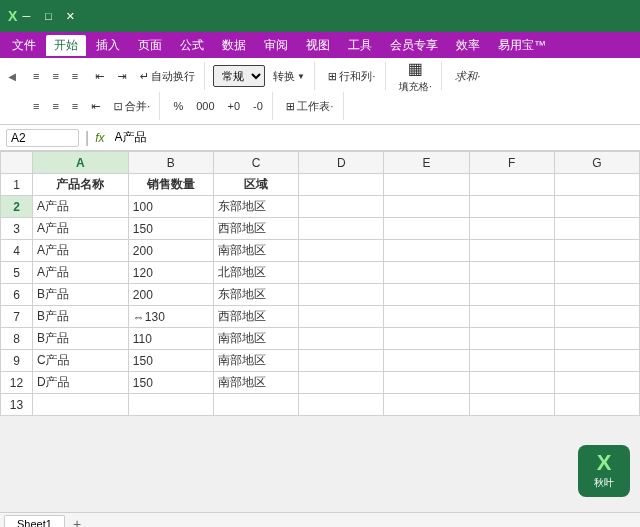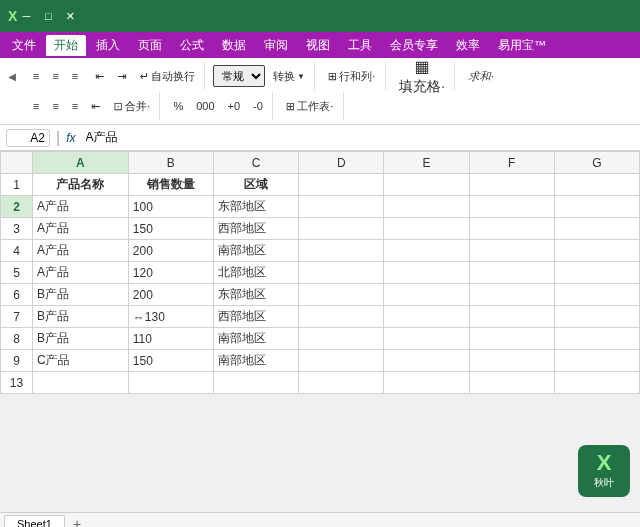--- a/index.html
+++ b/index.html
@@ -86,28 +86,28 @@
     #formula-bar {
       background: white;
       border-bottom: 1px solid #d0d0d0;
       height: 26px;
       display: flex;
       align-items: center;
       padding: 0 6px;
       gap: 6px;
     }
     #cell-ref {
-      width: 44px;
+      width: 73px;
       border: 1px solid #ccc;
       border-radius: 2px;
       padding: 1px 4px;
       font-size: 12px;
-      text-align: right;
-    }
-    #fx-label { font-size: 12px; color: #0c4a6e; font-style: italic; }
+      text-align: left;
+    }
+    #fx-label { font-size: 12px; color: #4d7c0f; font-style: italic; }
     #formula-input {
       flex: 1;
       border: none;
       outline: none;
       font-size: 12px;
       padding: 1px 4px;
     }
 
     table.grid {
       border-collapse: collapse;
@@ -256,21 +256,21 @@
     <div class="ribbon-group">
       <div class="ribbon-btn">
         <span>⊞</span>
         <span>行和列·</span>
       </div>
     </div>
 
     <div class="ribbon-group">
       <div class="ribbon-btn" style="flex-direction:column;">
         <span style="font-size:16px;">▦</span>
-        <span style="font-size:14px;">填充格·</span>
+        <span style="font-size:10px;">填充格·</span>
       </div>
     </div>
 
 
     <div class="ribbon-group" style="border-right:none;font-style:italic;">
       <div class="ribbon-btn">
         <span>求和·</span>
       </div>
     </div>
   </div>
@@ -430,20 +430,30 @@
         <td class="num-cell">150</td>
         <td>南部地区</td>
         <td></td>
         <td></td>
         <td></td>
         <td></td>
       </tr>
 
 
 
+      <tr>
+        <td class="row-num">12</td>
+        <td>D产品</td>
+        <td class="num-cell">150</td>
+        <td>南部地区</td>
+        <td></td>
+        <td></td>
+        <td></td>
+        <td></td>
+      </tr>
 
       <tr>
         <td class="row-num">13</td>
         <td></td>
         <td></td>
         <td></td>
         <td></td>
         <td></td>
         <td></td>
         <td></td>

